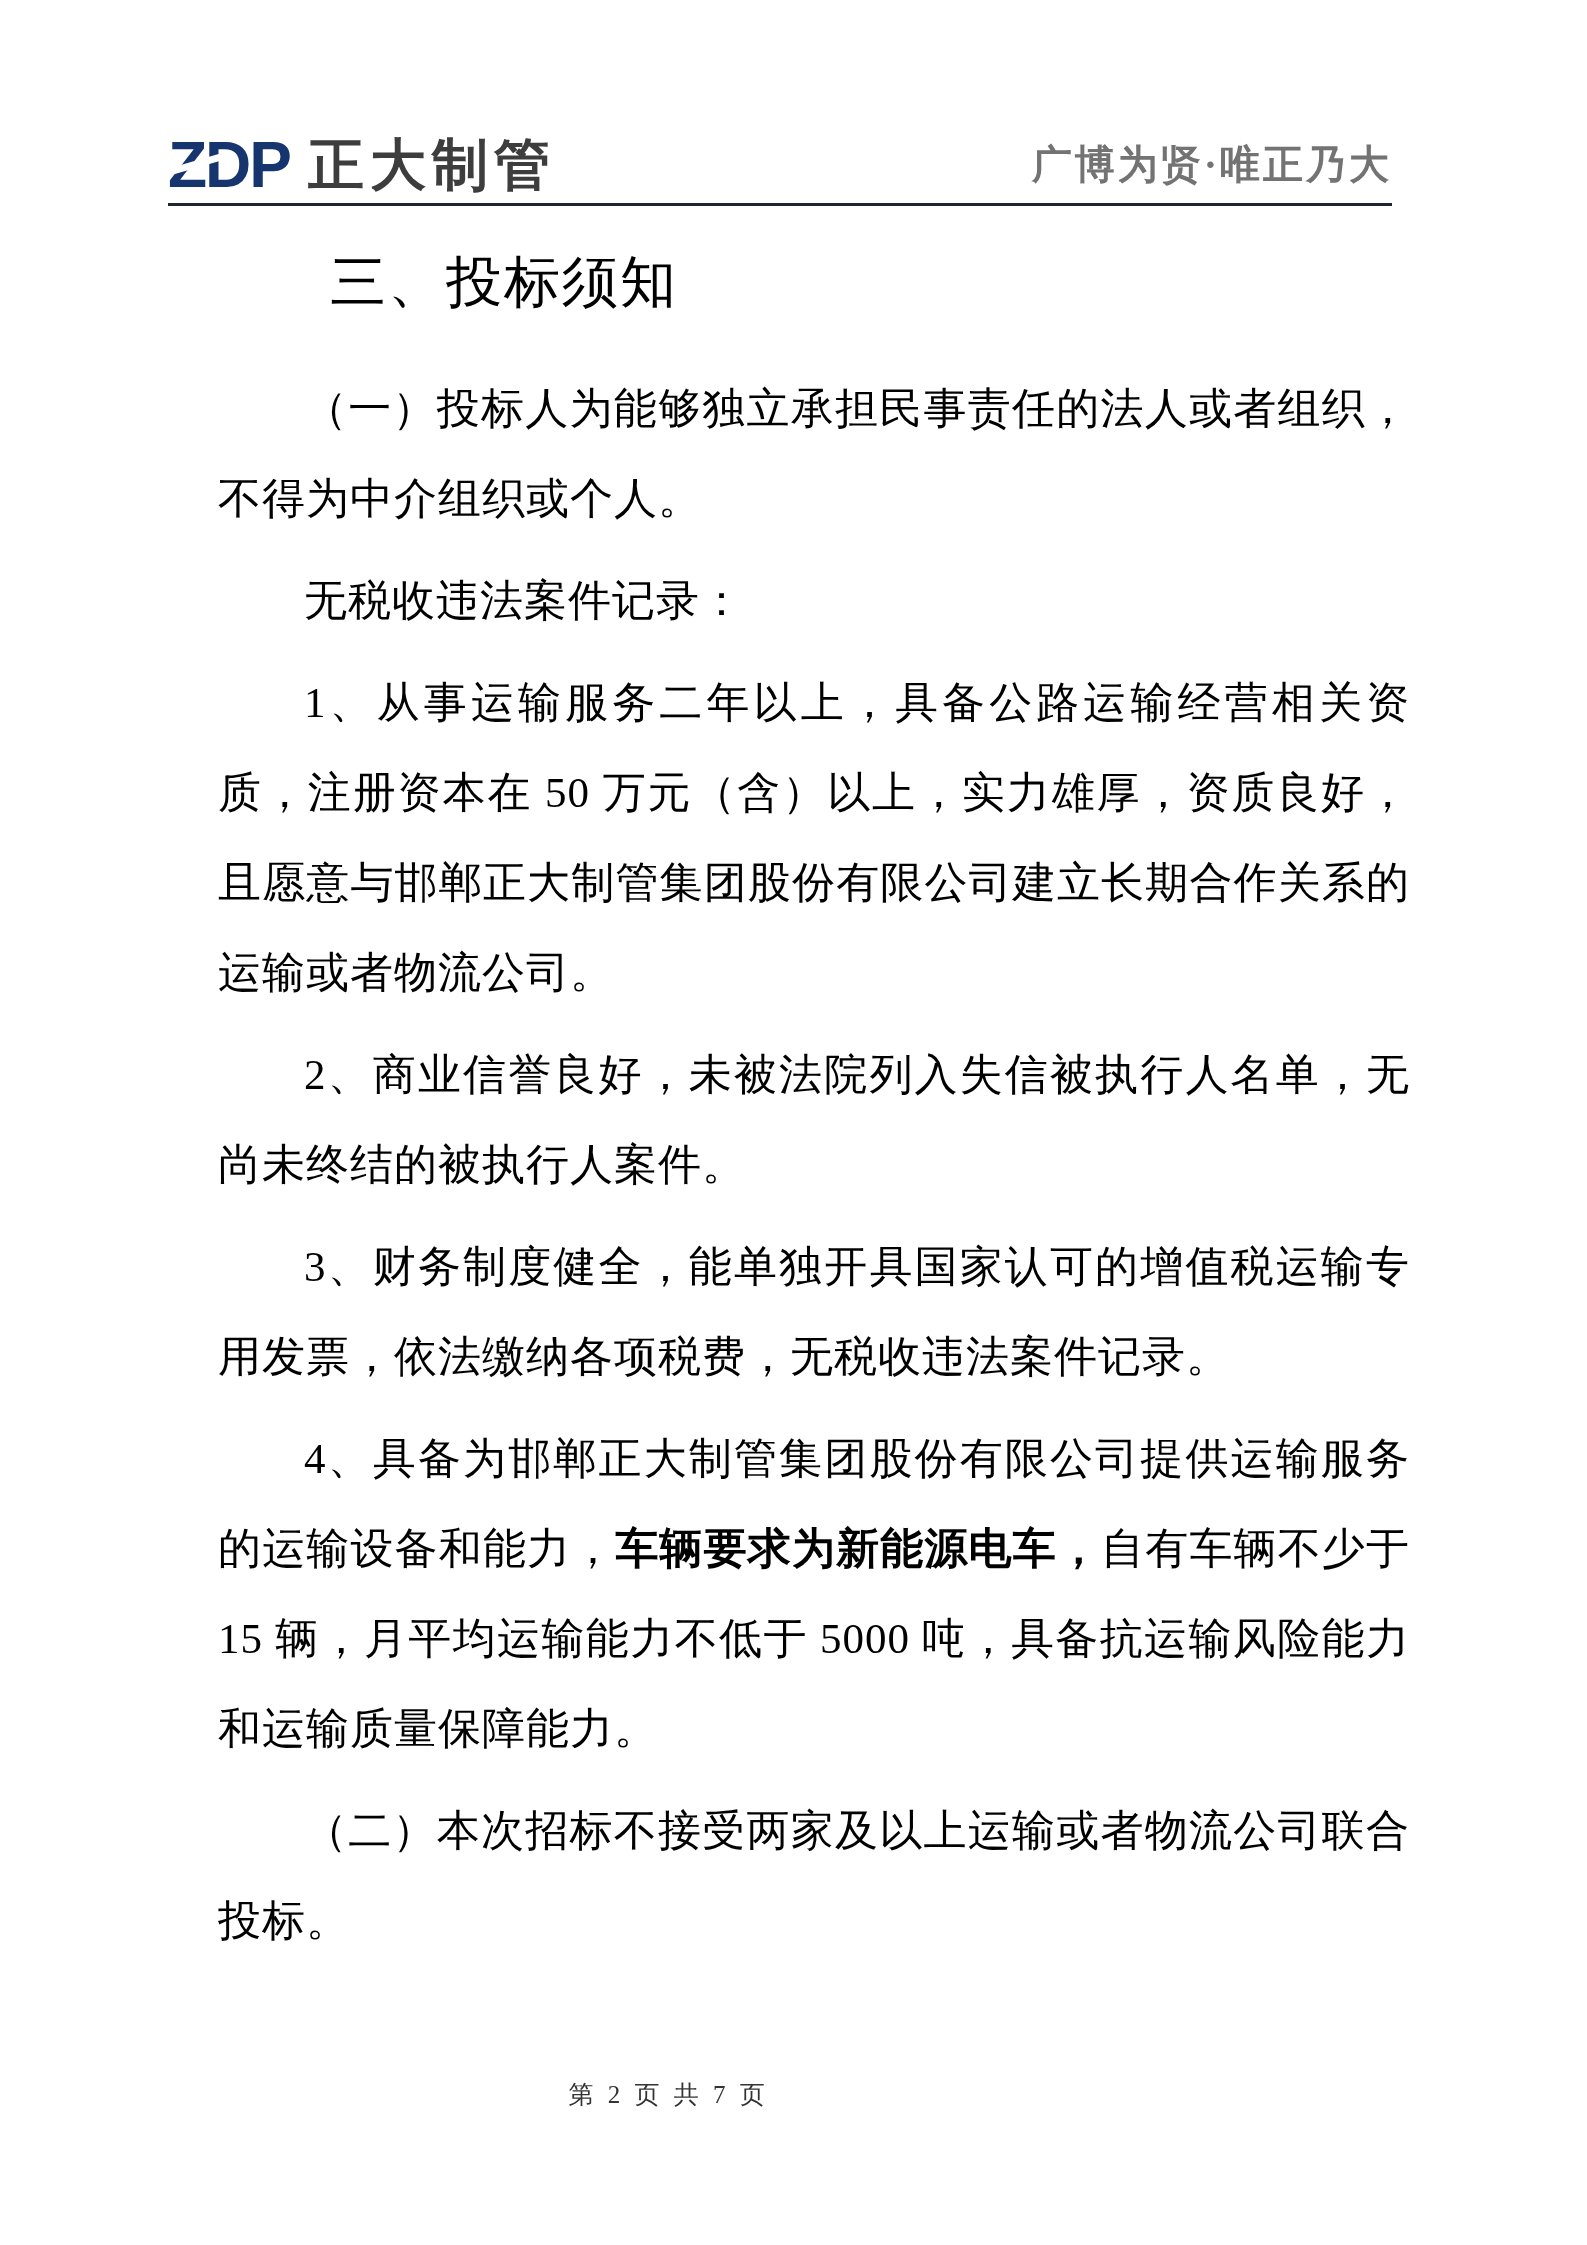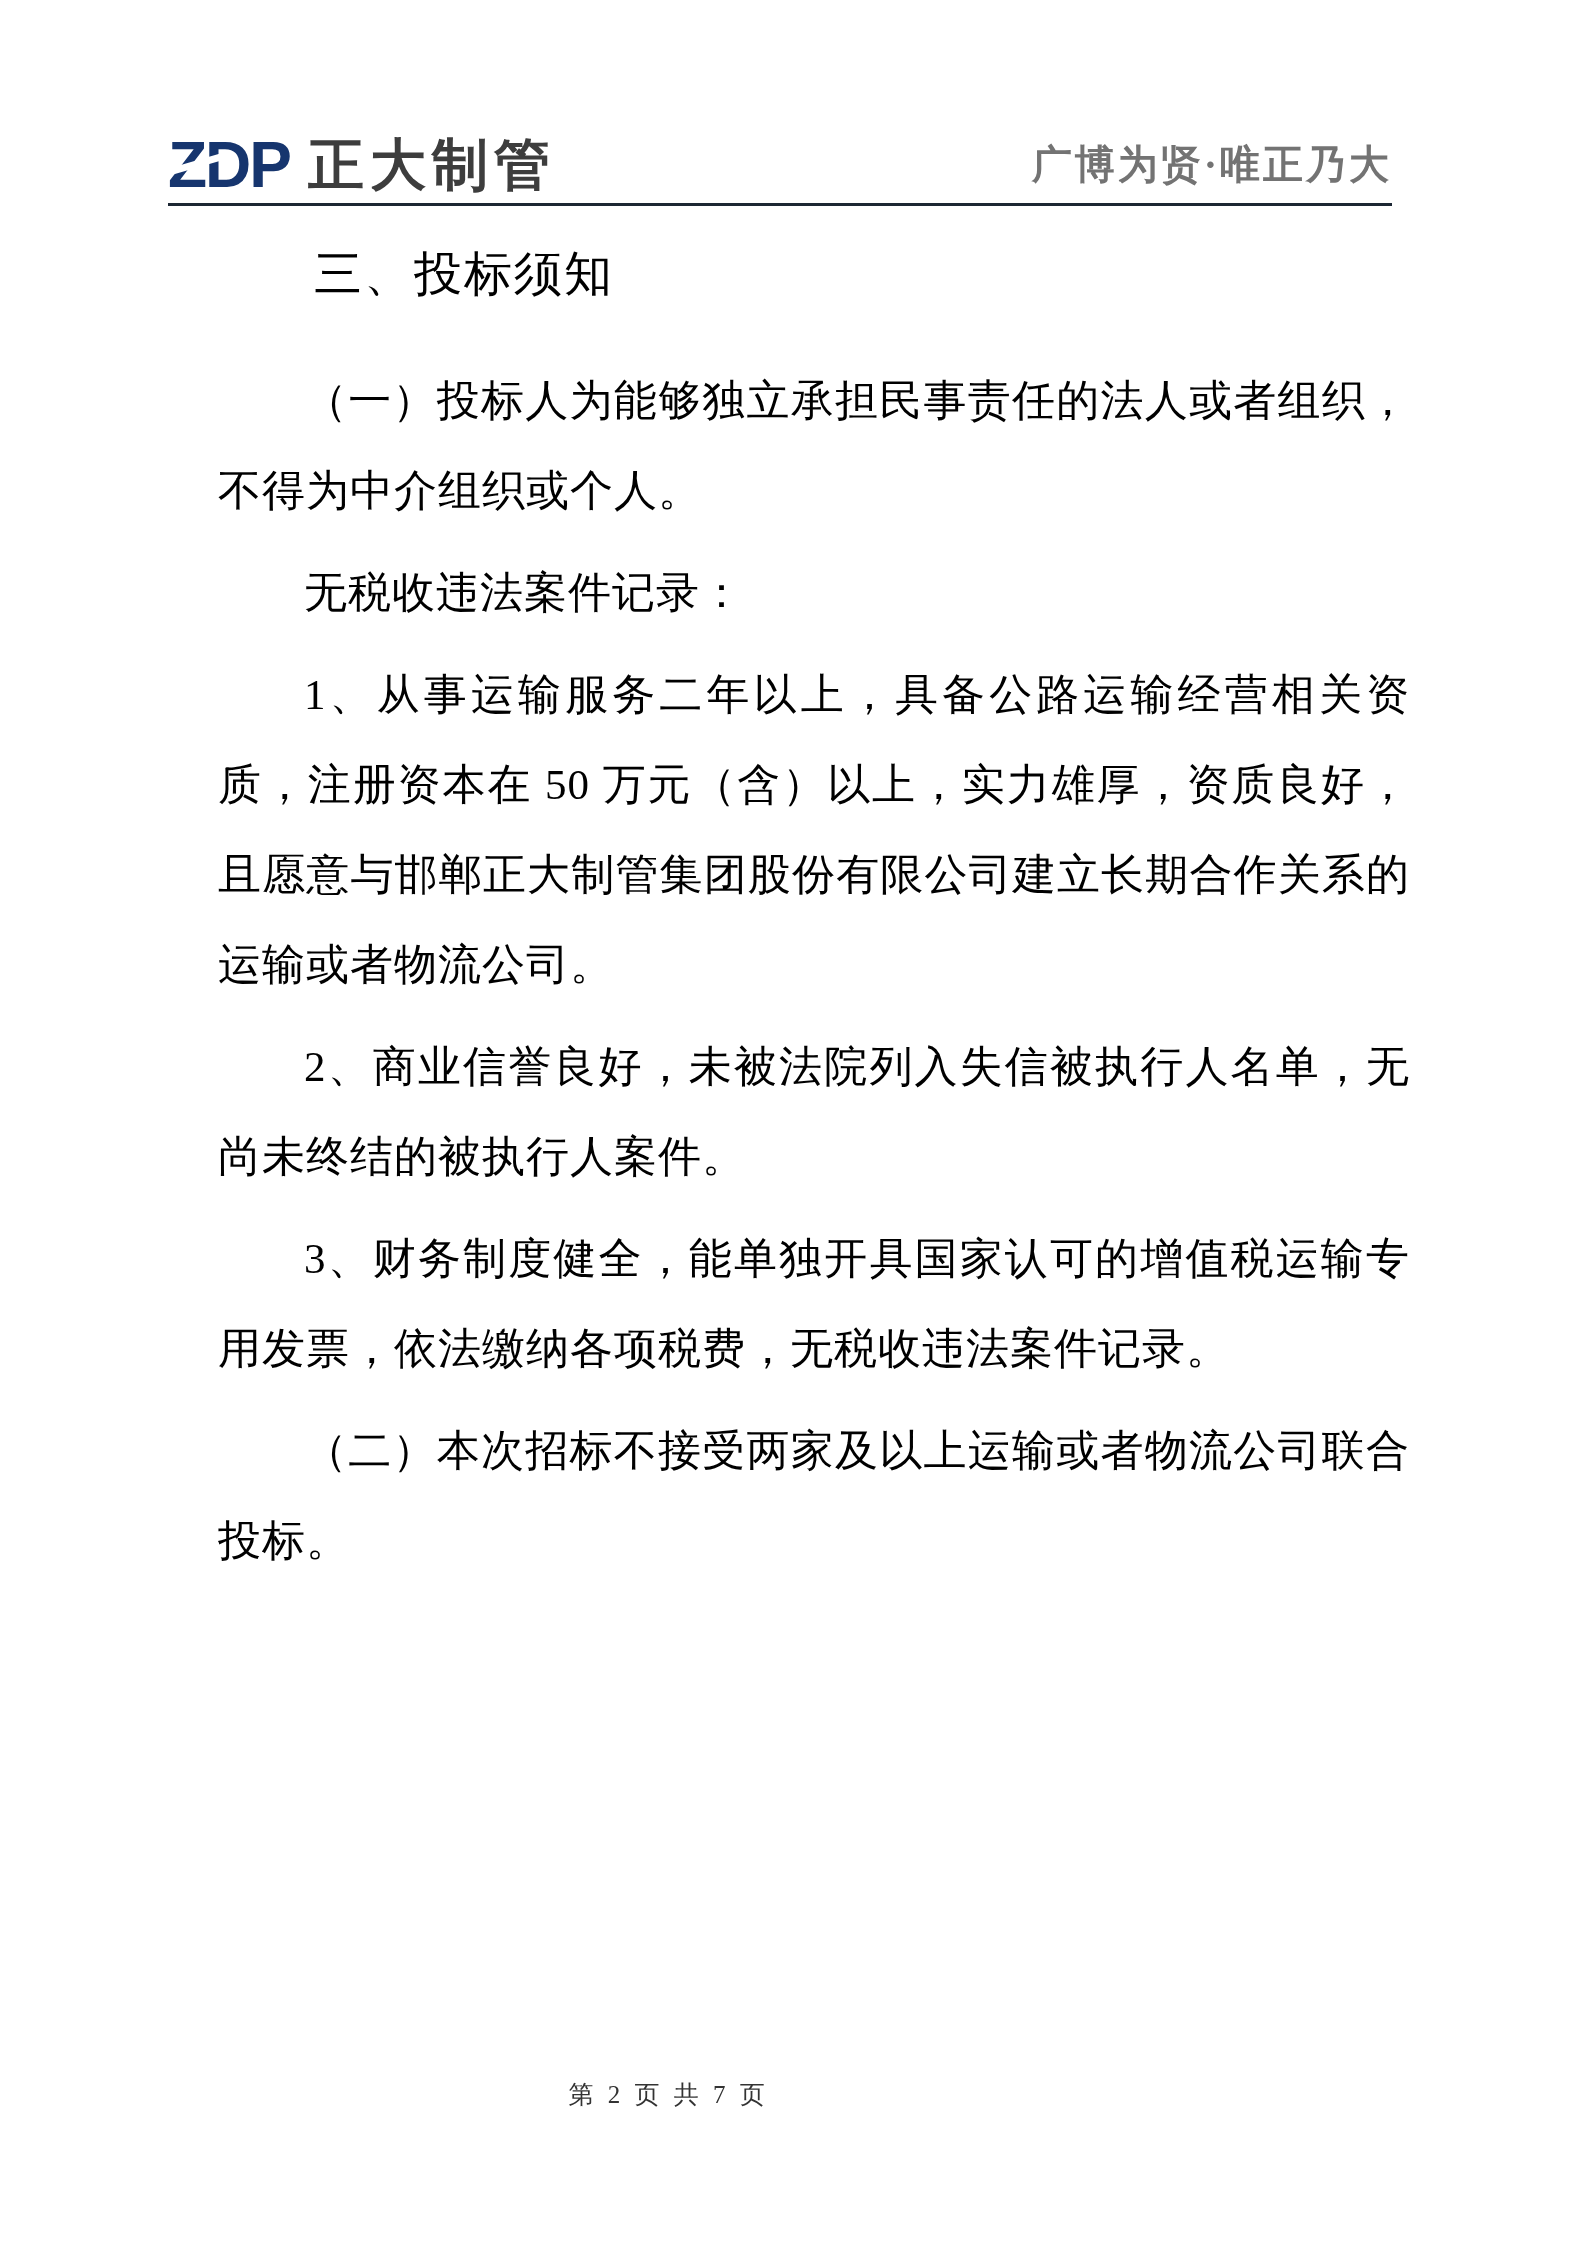--- a/index.html
+++ b/index.html
@@ -79,24 +79,24 @@
   }
 
   
   .content {
     position: absolute;
     left: 218px;
     top: 242px;
     width: 1192px;
   }
   .doc-heading {
-    font-size: 48px;
+    font-size: 56px;
     font-weight: 400;
     line-height: 64px;
-    margin: 0 0 50px 0;
+    margin: 8px 0 50px 0;
     text-indent: 2em;
     letter-spacing: 2px;
   }
   .para {
     font-size: 43px;
     line-height: 90px;
     margin: 0 0 12px 0;
     text-indent: 2em;
     text-align: justify;
     letter-spacing: 1px;
@@ -134,20 +134,21 @@
   </div>
 
   <div class="content">
     <h1 class="doc-heading">三、投标须知</h1>
     <div>
         <p class="para"><span>（一）投标人为能够独立承担民事责任的法人或者组织，不得为中介组织或个人。</span></p>
         <p class="para"><span>无税收违法案件记录：</span></p>
         <p class="para"><span>1、从事运输服务二年以上，具备公路运输经营相关资质，注册资本在 50 万元（含）以上，实力雄厚，资质良好，且愿意与邯郸正大制管集团股份有限公司建立长期合作关系的运输或者物流公司。</span></p>
         <p class="para"><span>2、商业信誉良好，未被法院列入失信被执行人名单，无尚未终结的被执行人案件。</span></p>
         <p class="para"><span>3、财务制度健全，能单独开具国家认可的增值税运输专用发票，依法缴纳各项税费，无税收违法案件记录。</span></p>
+        <p class="para"><span>4、具备为邯郸正大制管集团股份有限公司提供运输服务的运输设备和能力，</span><span class="bold">车辆要求为新能源电车，</span><span>自有车辆不少于 15 辆，月平均运输能力不低于 5000 吨，具备抗运输风险能力和运输质量保障能力。</span></p>
         <p class="para"><span>（二）本次招标不接受两家及以上运输或者物流公司联合投标。</span></p>
       </div>
   </div>
 
   <div class="footer">
     <span>第 2 页 共 7 页</span>
   </div>
 
 </div>
 

